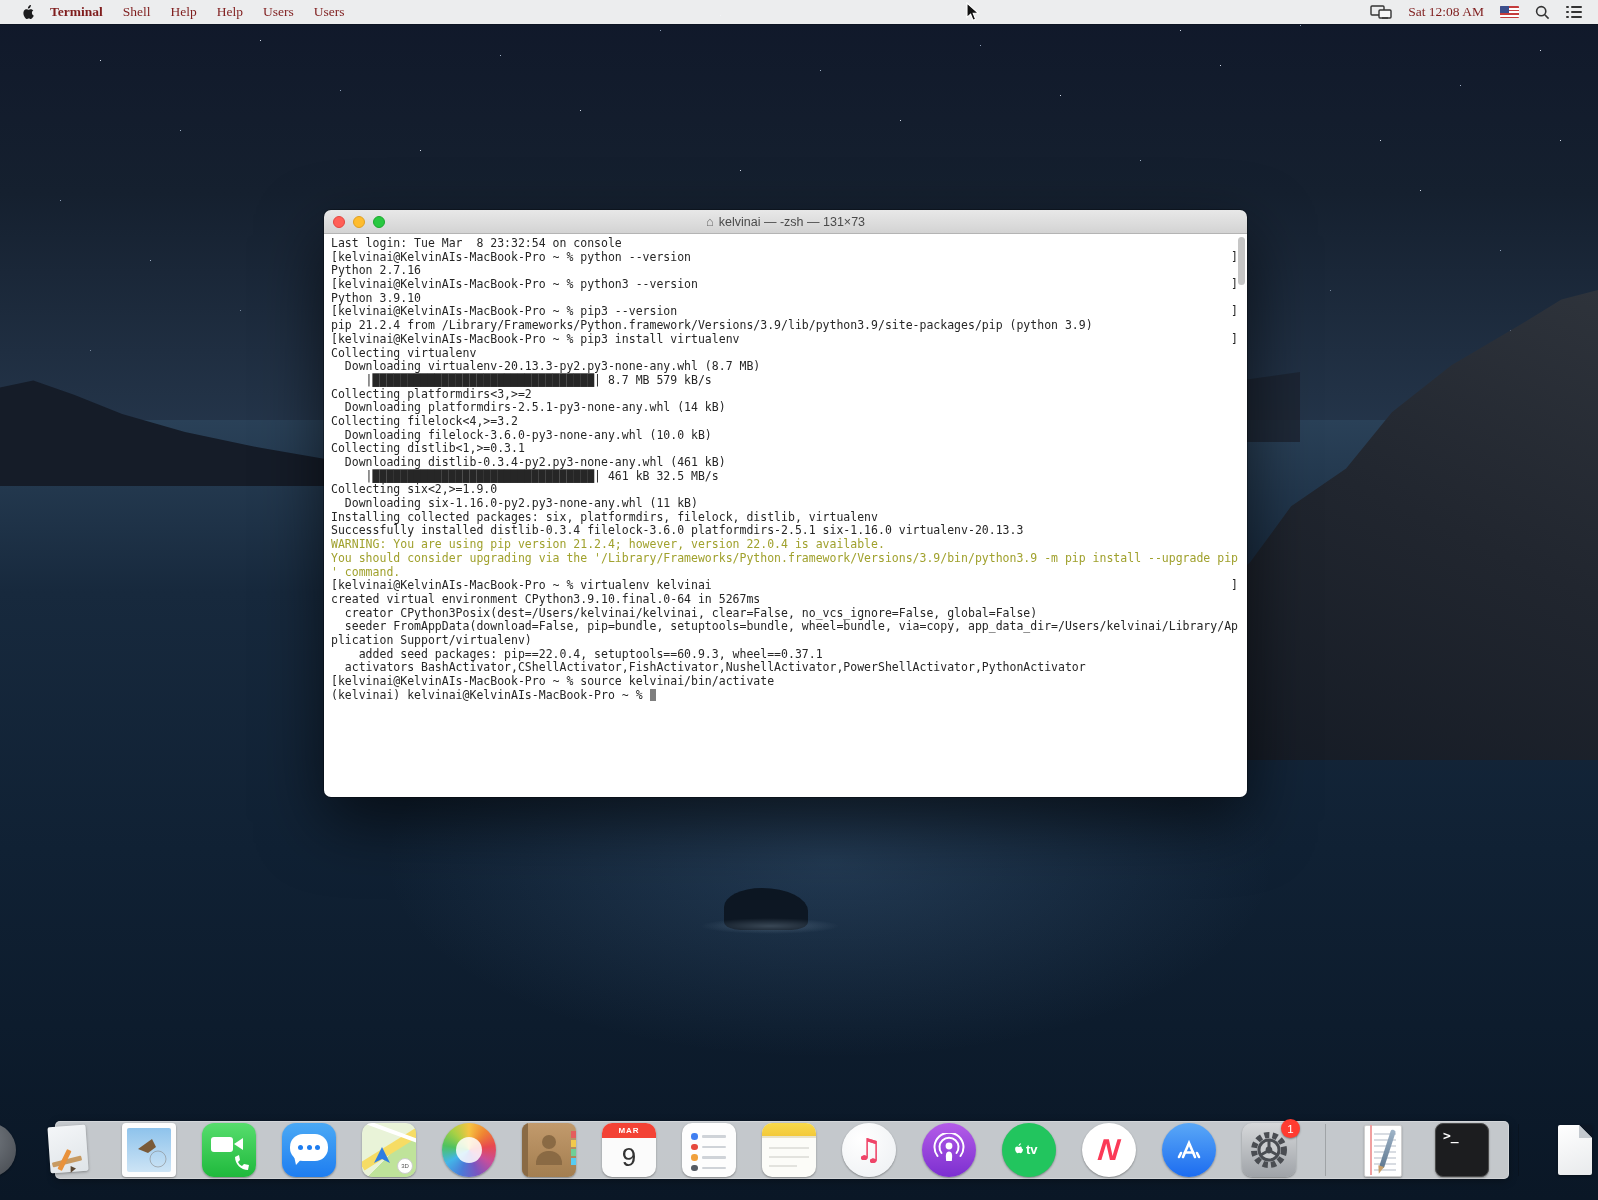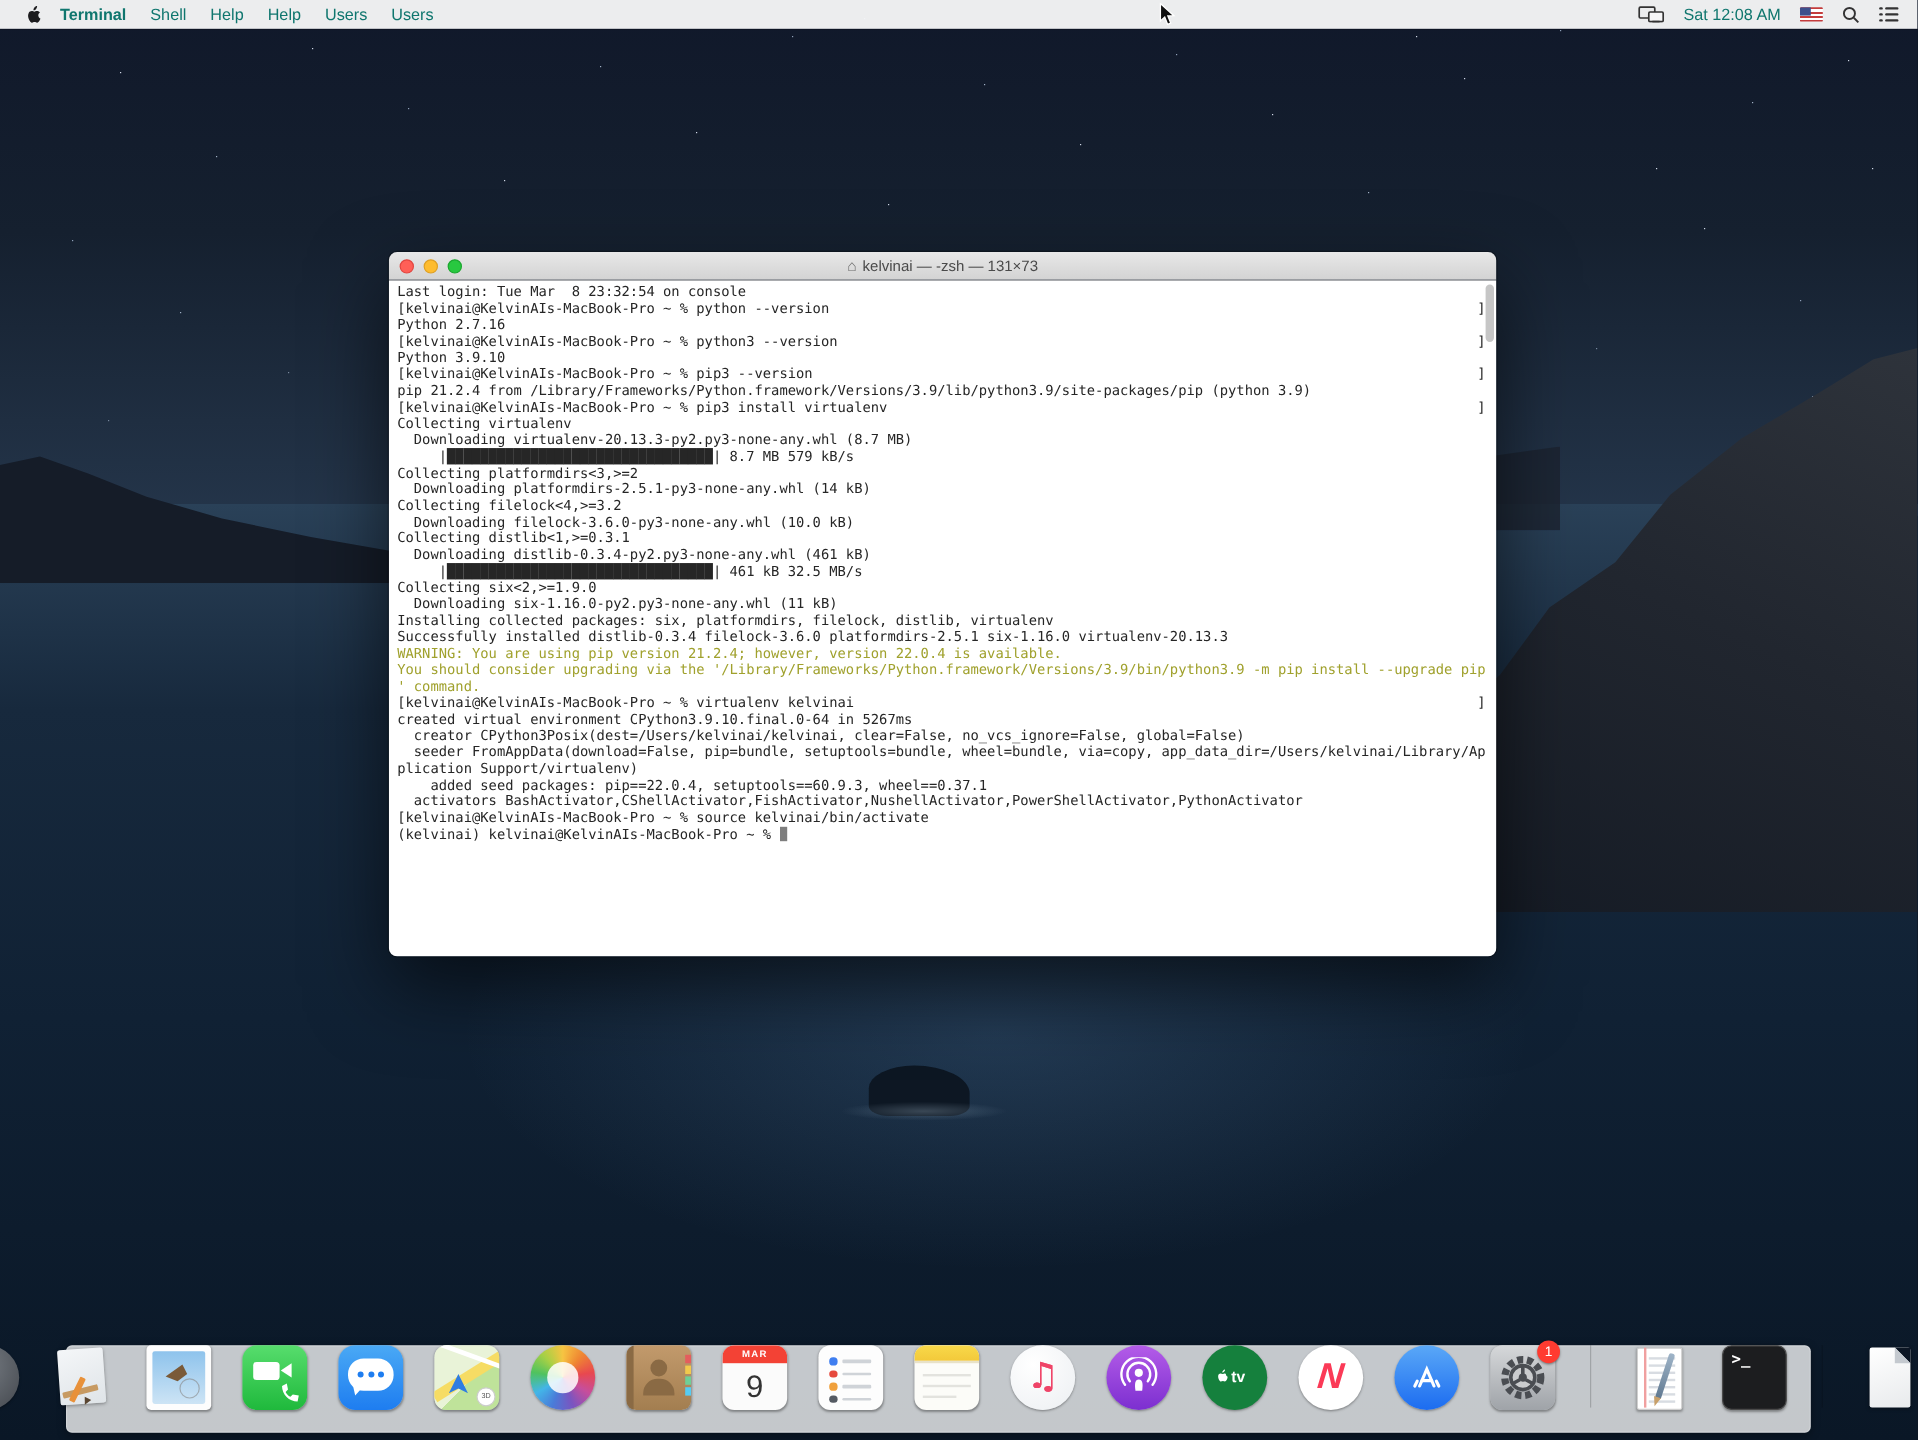--- a/index.html
+++ b/index.html
@@ -35,22 +35,22 @@
   .islet{position:absolute;background:#15202f;border-radius:40% 40% 0 0;}
   .islet.a{left:930px;top:396px;width:70px;height:10px;}
   .islet.b{left:1012px;top:400px;width:42px;height:7px;}
   .rock-center{position:absolute;left:724px;top:888px;width:84px;height:42px;background:#0d1723;
        border-radius:45% 55% 20% 20%;}
   .rock-foam{position:absolute;left:700px;top:918px;width:140px;height:16px;border-radius:50%;
        background:radial-gradient(ellipse,rgba(190,215,235,.25),rgba(190,215,235,0) 70%);}
 
   
   .menubar{position:absolute;left:0;top:0;width:1598px;height:24px;background:rgba(246,246,247,.96);
-       display:flex;align-items:center;font-size:13.5px;color:#0f766e;z-index:50;
-       box-shadow:0 1px 0 rgba(0,0,0,.18);}
+       display:flex;align-items:center;font-size:13.5px;color:#7f1d1d;z-index:50;
+       box-shadow:0 1px 0 rgba(0,0,0,.18);font-family:Liberation Serif, serif;}
   .mb-left{display:flex;align-items:center;gap:0;padding-left:14px;}
   .apple-logo{width:26px;display:flex;justify-content:center;}
   .mb-app{font-weight:bold;padding:0 10px;}
   .mb-item{padding:0 10px;}
   .mb-right{margin-left:auto;display:flex;align-items:center;gap:8px;padding-right:12px;}
   .status-icn{display:flex;align-items:center;justify-content:center;padding:0 4px;}
   .mb-clock{font-size:13.5px;padding:0 4px;}
   .flag{width:19px;height:12px;position:relative;overflow:hidden;border-radius:1px;
        background:repeating-linear-gradient(180deg,#c43c3c 0 1.8px,#fff 1.8px 3.6px);}
   .flag::after{content:"";position:absolute;left:0;top:0;width:9px;height:6.5px;background:#3c4f8c;}
@@ -74,23 +74,23 @@
   .term{position:absolute;top:24px;left:0;right:0;bottom:0;background:#ffffff;
        font-family:"DejaVu Sans Mono",monospace;font-size:11.5px;line-height:13.7px;color:#262626;
        padding:3px 0 0 7px;white-space:pre;overflow:hidden;}
   .tline{height:13.7px;}
   .tline.warn{color:#a0a12d;}
   .cursor-block{display:inline-block;width:6.9px;height:12px;background:#7e7e7e;vertical-align:-2px;}
   .scrollthumb{position:absolute;top:27px;right:2px;width:7px;height:48px;border-radius:4px;
        background:#c6c6c6;z-index:22;}
 
   
-  .dock{position:absolute;left:55px;top:1121px;width:1454px;height:73px;border-radius:5px;
+  .dock{position:absolute;left:55px;top:1121px;width:1454px;height:58px;border-radius:5px;
        background:rgba(222,224,227,.88);box-shadow:0 0 0 1px rgba(255,255,255,.25) inset,0 2px 8px rgba(0,0,0,.3);
-       display:flex;align-items:flex-start;justify-content:center;gap:26px;z-index:40;padding:0 6px;box-sizing:border-box;}
+       display:flex;align-items:center;justify-content:center;gap:26px;z-index:40;padding:0 6px;box-sizing:border-box;}
   .dock-item{width:54px;height:54px;position:relative;flex:0 0 auto;}
   .dock-divider{width:1px;height:52px;background:rgba(0,0,0,.18);flex:0 0 auto;margin:0 3px;}
   .dicon{width:54px;height:54px;position:relative;}
   .badge{position:absolute;top:-4px;right:-4px;width:19px;height:19px;border-radius:50%;
        background:#ff3b30;color:#fff;font-size:11.5px;display:flex;align-items:center;justify-content:center;
        box-shadow:0 1px 2px rgba(0,0,0,.4);z-index:2;}
 
   
   .rsq{width:54px;height:54px;border-radius:12px;position:relative;overflow:hidden;box-shadow:0 1px 2px rgba(0,0,0,.35);}
   .circ{width:54px;height:54px;border-radius:50%;position:relative;overflow:hidden;box-shadow:0 1px 2px rgba(0,0,0,.35);
@@ -332,21 +332,21 @@
       <circle cx="17" cy="13" r="3.4" fill="#fff" stroke="none"></circle>
       <path d="M14.2 28 C13.4 22 13.8 18.6 17 18.6 C20.2 18.6 20.6 22 19.8 28 Z" fill="#fff" stroke="none"></path>
       <path d="M9.5 20 a9.5 9.5 0 1 1 15 0"></path>
             <path d="M5.5 23 a14.5 14.5 0 1 1 23 0"></path>
           </svg>
         </div>
       </div>
     </div>
     <div class="dock-item" title="TV">
       <div class="dicon">
-        <div class="circ" style="background:#15803d;">
+        <div class="circ" style="background:#22c55e;">
     <svg width="34" height="18" viewBox="0 0 34 18">
             <path d="M7.2 3.2 c.4-.6 1-1 1.7-1 0 .7-.3 1.3-.7 1.8-.4.5-1 .9-1.7.8 0-.6.3-1.2.7-1.6z M8.9 5.6c-.9 0-1.6.5-2 .5-.5 0-1.1-.5-1.8-.5-1 0-2 .8-2 2.4 0 1.9 1.4 4.2 2.3 4.2.5 0 1-.4 1.7-.4.7 0 1.1.4 1.7.4.9 0 2.2-2.1 2.2-3.9-.8-.4-1.4-1.1-1.4-2-.1-.3-.4-.5-.7-.7z" fill="#fff"></path>
     <text x="14" y="13" fill="#fff" font-size="13" font-family="Liberation Sans,sans-serif" font-weight="bold">tv</text>
           </svg>
         </div>
       </div>
     </div>
     <div class="dock-item" title="News">
       <div class="dicon">
         <div class="circ" style="background:#fff;">

